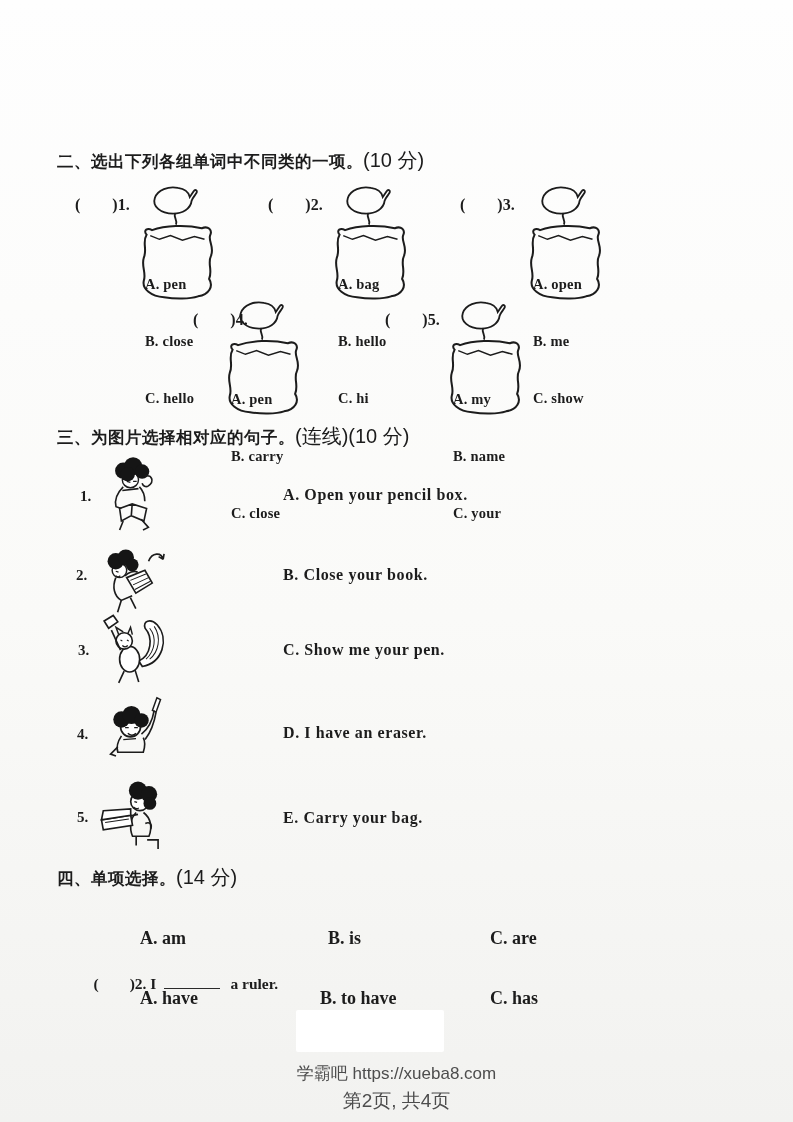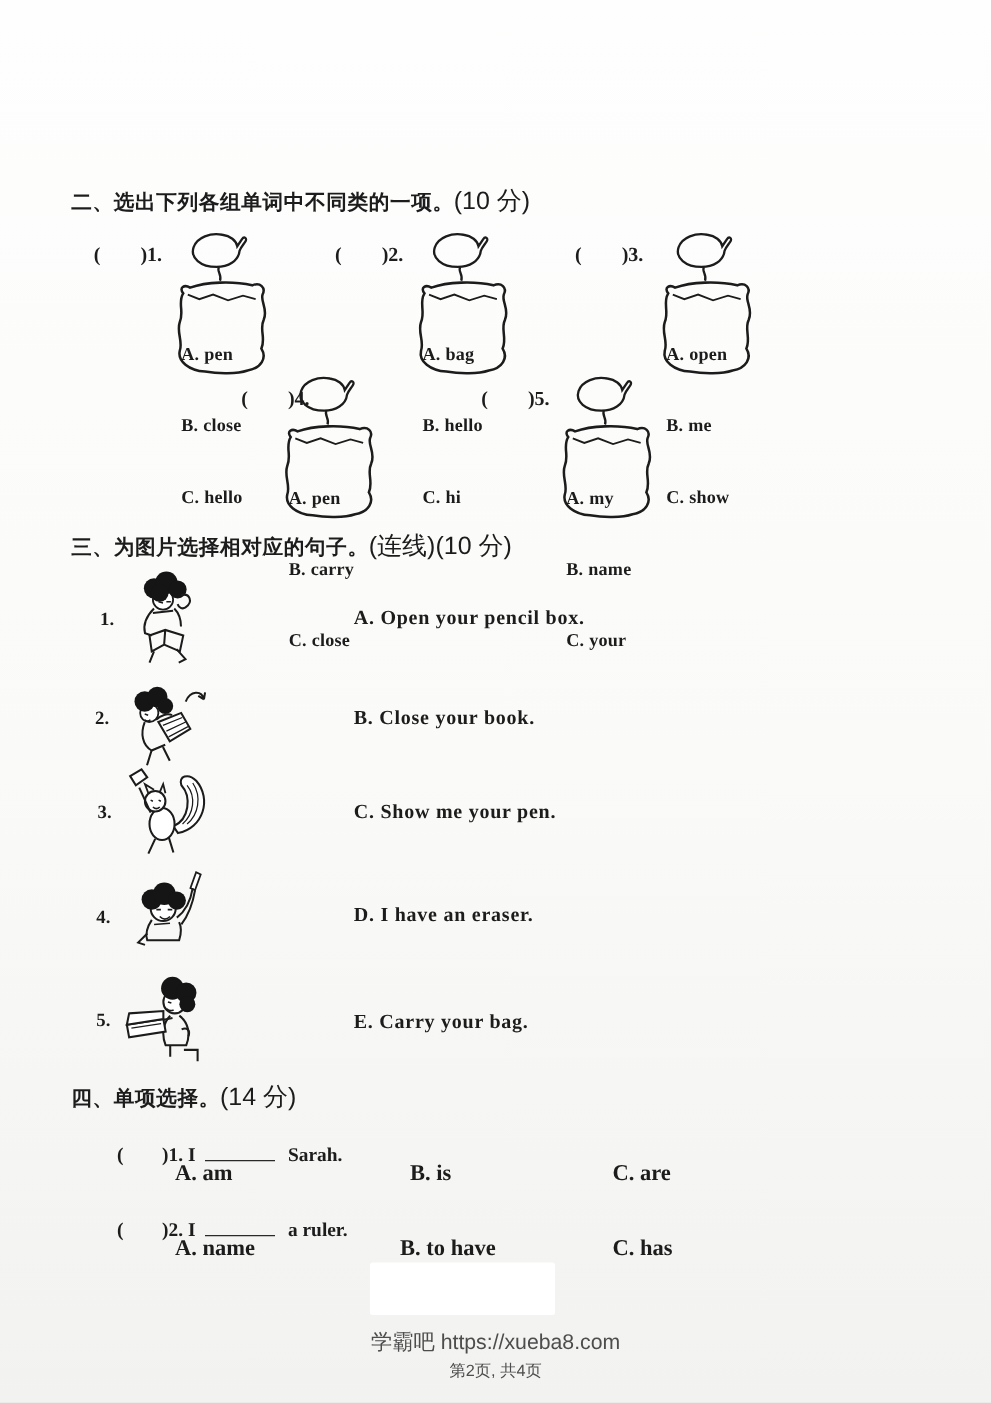--- a/index.html
+++ b/index.html
@@ -46,21 +46,21 @@
   .qopt{position:absolute;font-size:18px;font-weight:600;white-space:pre;}
   .wm-cover{position:absolute;left:296px;top:1010px;width:148px;height:42px;background:#ffffff;border-radius:2px;}
   .footer-site{
     position:absolute;left:0;top:1062px;width:100%;
     text-align:center;font-family:"Liberation Sans", sans-serif;
     font-size:17px;color:#4d4d4d;
   }
   .footer-page{
     position:absolute;left:0;top:1088px;width:100%;
     text-align:center;font-family:"Liberation Sans", sans-serif;
-    font-size:13px;color:#4d4d4d;
+    font-size:19px;color:#4d4d4d;
   }
   .ink{stroke:#1c1c1c;fill:none;}
 </style>
 </head>
 <body>
 
 <div class="page">
 
   <div class="sec-title" style="top:147px;"><span>二、选出下列各组单词中不同类的一项。</span><span class="pts">(10 分)</span></div>
 
@@ -225,31 +225,28 @@
       <path d="M12,38 L42,36 L42,43 L10,48 Z" fill="#fff" stroke="#1c1c1c" stroke-width="1.8"></path>
       <path class="ink" stroke-width="1.1" d="M14,51 L40,47"></path>
       <path class="ink" stroke-width="1.8" d="M58,52 C62,50 66,52 64,58"></path>
       <path class="ink" stroke-width="1.8" d="M48,66 L48,76 M60,70 L72,70 L72,80"></path>
     </svg>
   </div>
   <span class="sent" style="top:809px;">E. Carry your bag.</span>
 
   <div class="sec-title" style="top:864px;"><span>四、单项选择。</span><span class="pts">(14 分)</span></div>
 
-  <div class="qrow" style="top:897px;">
-    <span>(        )1. </span><span>I</span><span class="blank"></span><span>Sarah.</span>
-  </div>
   <span class="qopt" style="left:140px;top:928px;">A. am</span>
   <span class="qopt" style="left:328px;top:928px;">B. is</span>
   <span class="qopt" style="left:490px;top:928px;">C. are</span>
 
   <div class="qrow" style="top:957px;">
     <span>(        )2. </span><span>I</span><span class="blank"></span><span>a ruler.</span>
   </div>
-  <span class="qopt" style="left:140px;top:988px;">A. name</span>
+  <span class="qopt" style="left:140px;top:988px;">A. have</span>
   <span class="qopt" style="left:320px;top:988px;">B. to have</span>
   <span class="qopt" style="left:490px;top:988px;">C. has</span>
 
   <div class="wm-cover"></div>
 
   <div class="footer-site">学霸吧 https://xueba8.com</div>
   <div class="footer-page">第2页, 共4页</div>
 
 </div>
 

